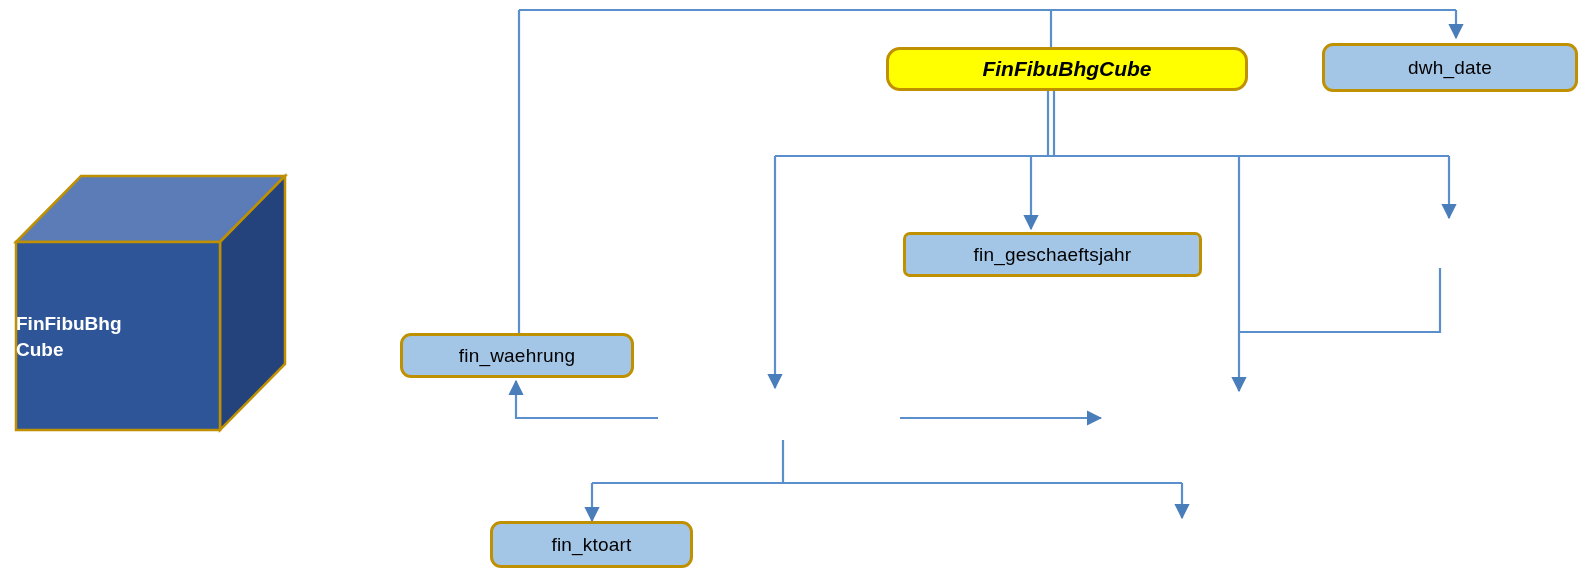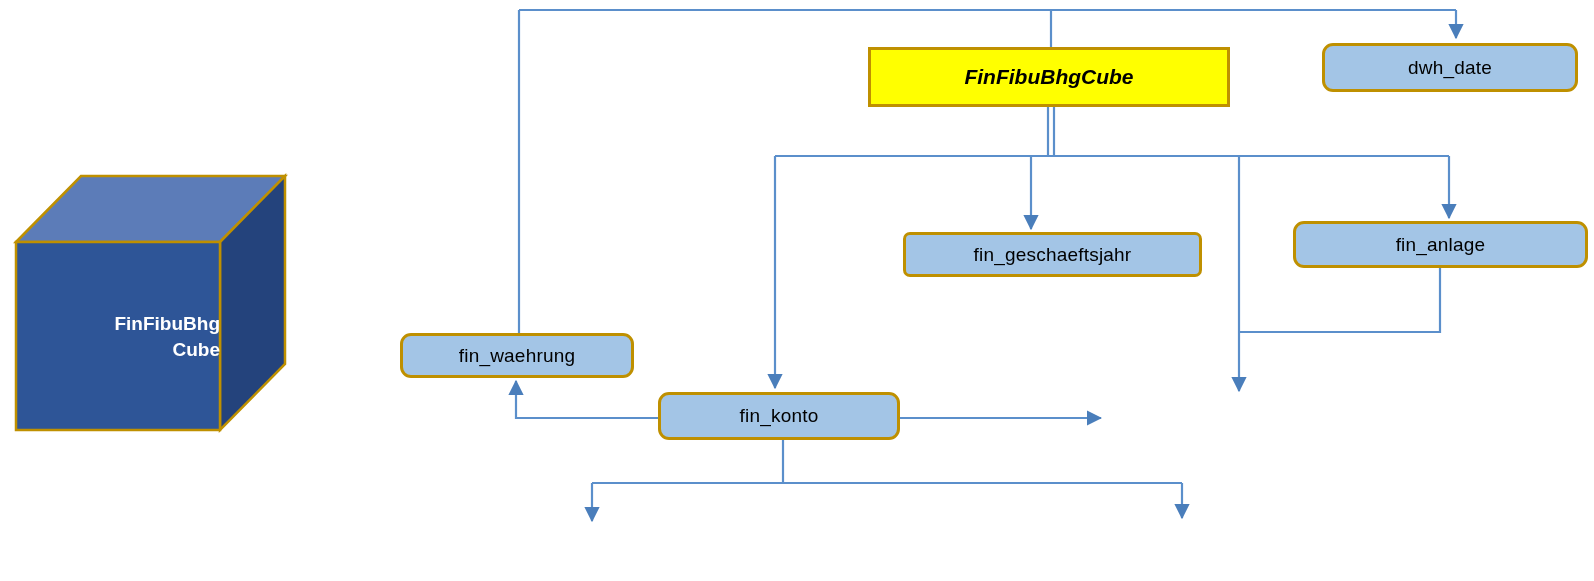--- a/index.html
+++ b/index.html
@@ -8,21 +8,21 @@
   #stage{position:relative;width:1594px;height:581px;background:#fff;}
   #wires{position:absolute;left:0;top:0;width:1594px;height:581px;}
   .node{position:absolute;box-sizing:border-box;display:flex;
         align-items:center;justify-content:center;text-align:center;}
   .tbl{background:#a3c5e6;border:3px solid #bf9000;border-radius:11px;
        color:#000;font-weight:normal;font-size:19px;letter-spacing:.2px;}
   .cubebox{background:#ffff00;border:3px solid #bf9000;border-radius:0;
            color:#000;font-weight:bold;font-style:italic;font-size:21px;}
   .cube-wrap{position:absolute;}
   .cube-label{position:absolute;color:#ffffff;font-weight:bold;font-size:19px;
-              line-height:26px;text-align:right;width:100%;}
+              line-height:26px;text-align:left;width:100%;}
 </style>
 </head>
 <body>
 
 <div id="stage">
 
   <svg id="wires" viewBox="0 0 1594 581" xmlns="http://www.w3.org/2000/svg">
     <defs>
       <marker id="ah" viewBox="0 0 10 10" refX="9.2" refY="5" markerWidth="7" markerHeight="7" orient="auto-start-reverse">
         <path d="M 0 0 L 10 5 L 0 10 z" fill="#4a7ebb"></path>
@@ -69,28 +69,27 @@
       <polygon points="8,74 73,8 277,8 212,74" fill="#5c7cb8" stroke="#bf9000" stroke-width="2.5"></polygon>
       <polygon points="212,74 277,8 277,196 212,262" fill="#24437c" stroke="#bf9000" stroke-width="2.5"></polygon>
       <rect x="8" y="74" width="204" height="188" fill="#2e5597" stroke="#bf9000" stroke-width="2.5"></rect>
     </svg>
     <div class="cube-label" style="left:8px;top:143px;width:204px;">
       <div>FinFibuBhg</div>
       <div>Cube</div>
     </div>
   </div>
 
-  <div class="node cubebox" style="left:868px;top:47px;width:362px;height:60px;">FinFibuBhgCube</div>
+  <div class="node cubebox" style="left:886px;top:47px;width:362px;height:44px;border-radius:14px;">FinFibuBhgCube</div>
 
   <div class="node tbl" style="left:1322px;top:43px;width:256px;height:49px;">dwh_date</div>
 
   <div class="node tbl" style="left:903px;top:232px;width:299px;height:45px;border-radius:7px;">fin_geschaeftsjahr</div>
 
-  <div class="node tbl" style="left:1293px;top:221px;width:295px;height:47px;">fin_anlage</div>
 
   <div class="node tbl" style="left:400px;top:333px;width:234px;height:45px;">fin_waehrung</div>
 
-  <div class="node tbl" style="left:658px;top:392px;width:242px;height:48px;">fin_konto</div>
 
 
+  <div class="node tbl" style="left:490px;top:521px;width:203px;height:47px;">fin_ktoart</div>
 
 
 </div>
 
 </body></html>

